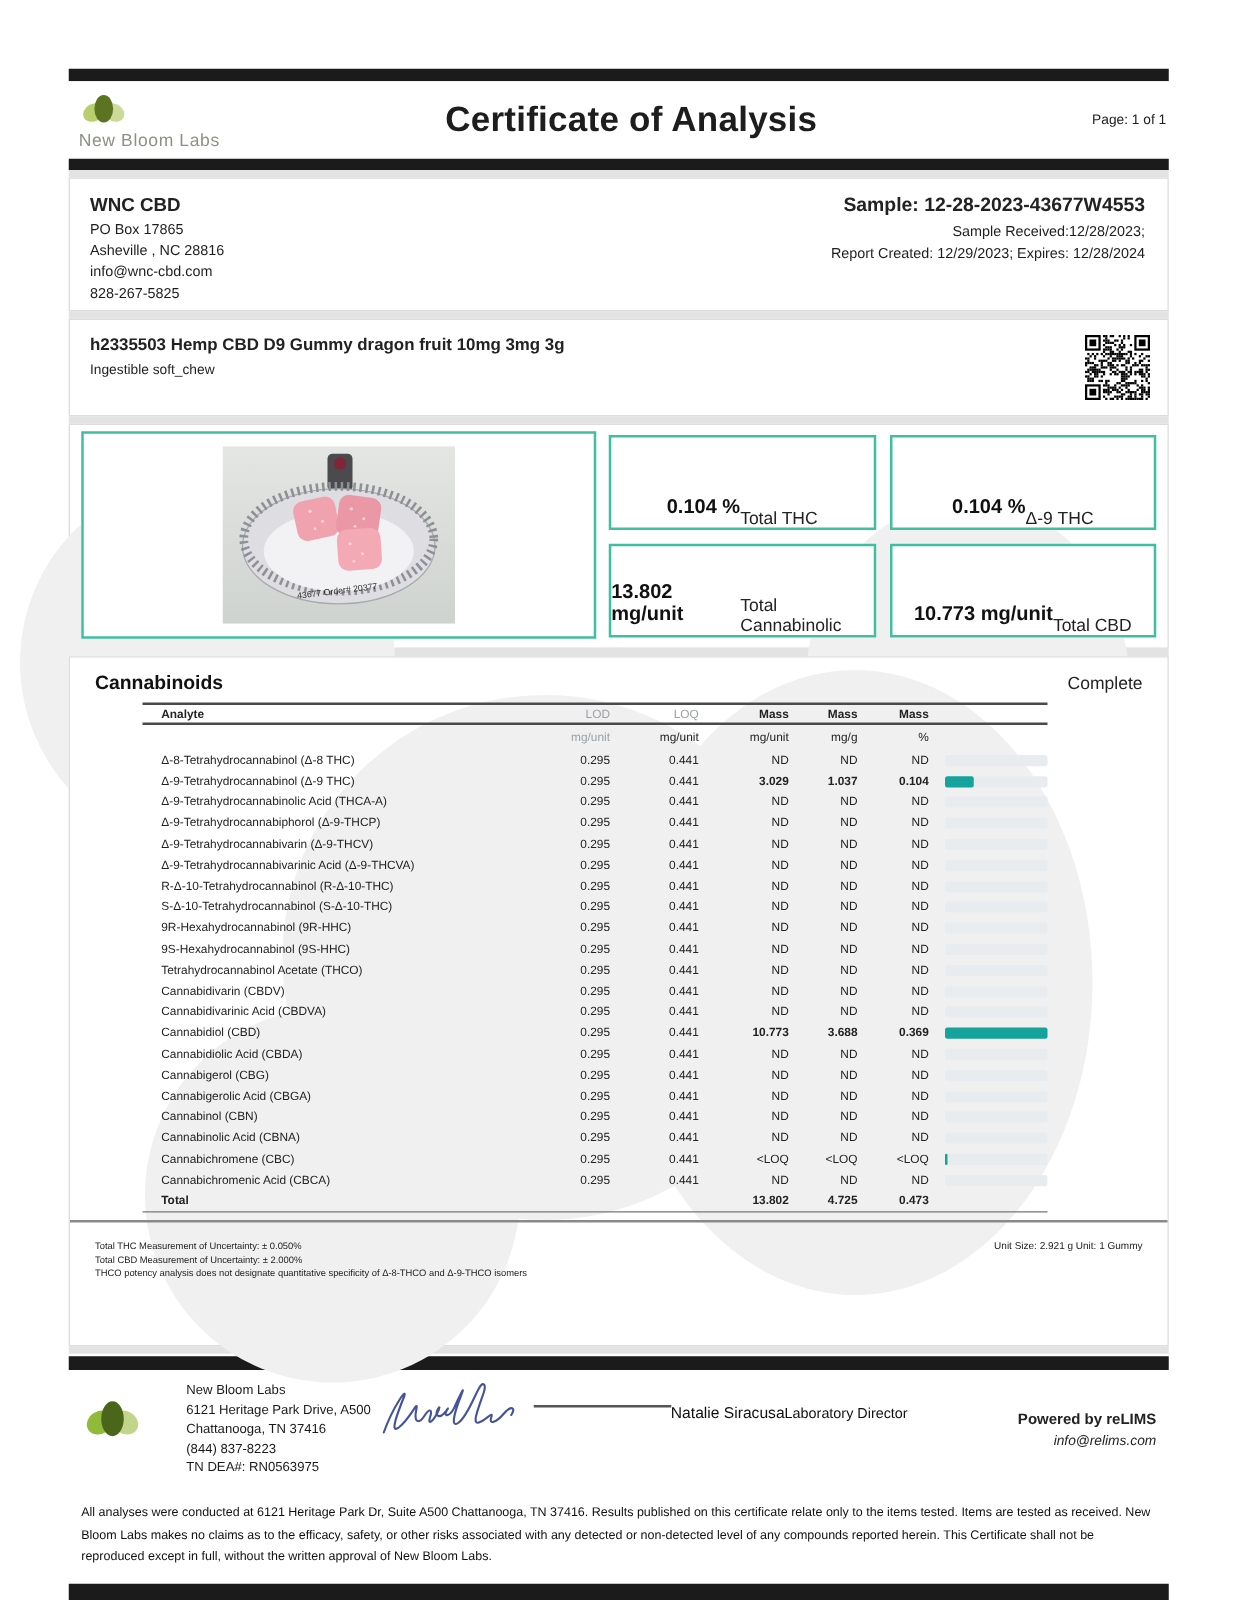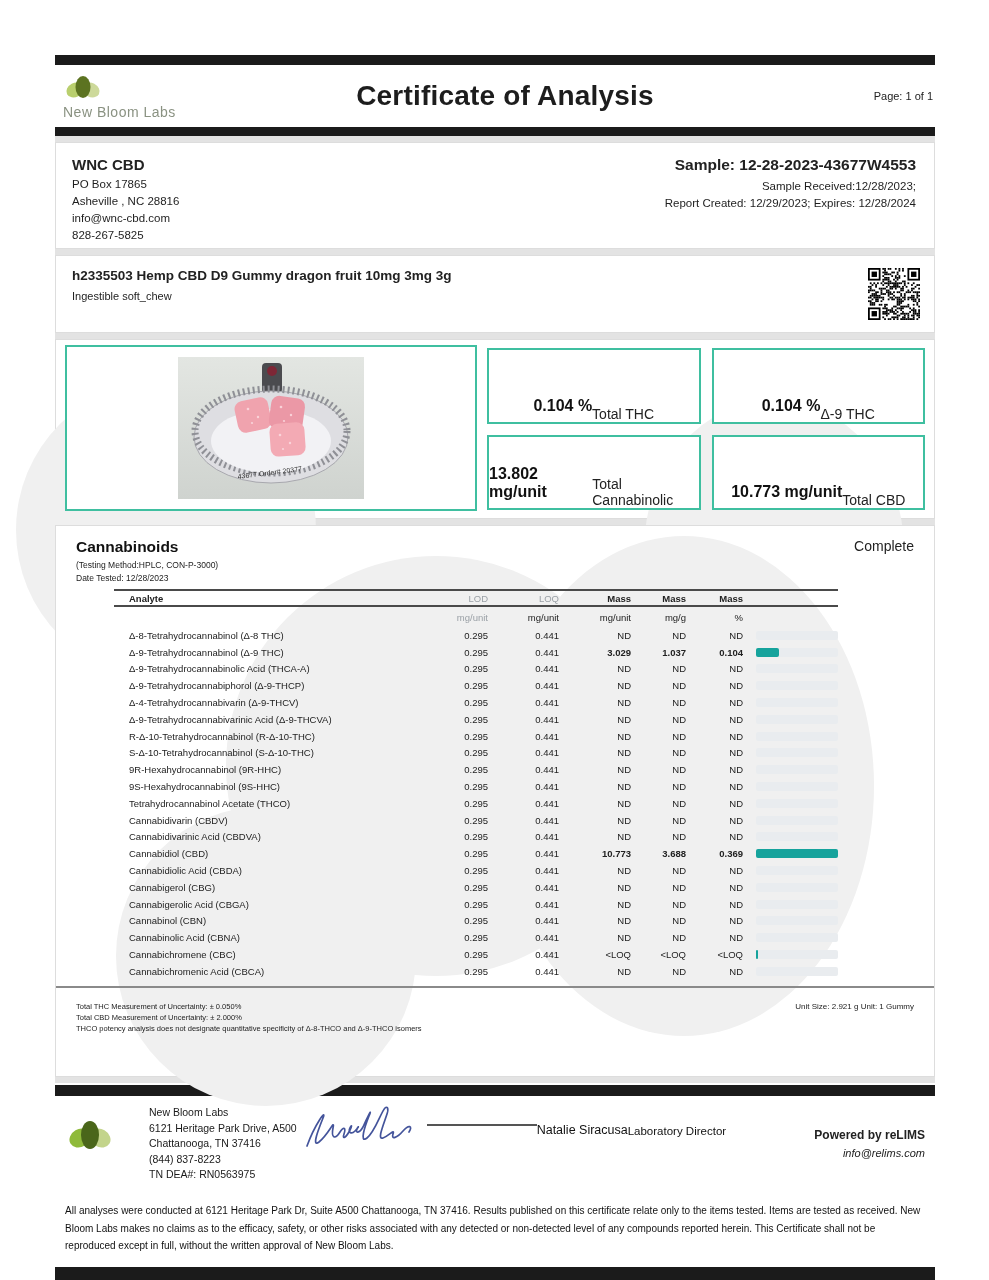--- a/index.html
+++ b/index.html
@@ -511,24 +511,20 @@
 
       <div class="card card-cann">
         <div class="wm" style="width:420px;height:420px;left:170px;top:30px;"></div>
         <div class="wm" style="width:380px;height:500px;right:60px;top:10px;border-radius:50%;"></div>
         <div class="wm" style="width:300px;height:300px;left:60px;top:280px;"></div>
 
         <div class="cann-head">
           <div class="cann-title">Cannabinoids</div>
           <div class="cann-status">Complete</div>
         </div>
-        <div class="cann-meta">
-          <div>(Testing Method:HPLC, CON-P-3000)</div>
-          <div>Date Tested: 12/28/2023</div>
-        </div>
 
         <div class="tbl" id="cann-table">
           <div class="trow thead">
             <div class="c-name">Analyte</div>
             <div class="num gray">LOD</div>
             <div class="num gray">LOQ</div>
             <div class="num">Mass</div>
             <div class="num">Mass</div>
             <div class="num">Mass</div>
             <div></div>
@@ -581,21 +577,21 @@
                 <div class="c-name">Δ-9-Tetrahydrocannabiphorol (Δ-9-THCP)</div>
                 <div class="num">0.295</div>
                 <div class="num">0.441</div>
                 <div class="num">ND</div>
                 <div class="num">ND</div>
                 <div class="num">ND</div>
                 <div></div>
                 <div class="c-bar"></div>
               </div>
               <div class="trow">
-                <div class="c-name">Δ-4-Tetrahydrocannabivarin (Δ-9-THCV)</div>
+                <div class="c-name">Δ-9-Tetrahydrocannabivarin (Δ-9-THCV)</div>
                 <div class="num">0.295</div>
                 <div class="num">0.441</div>
                 <div class="num">ND</div>
                 <div class="num">ND</div>
                 <div class="num">ND</div>
                 <div></div>
                 <div class="c-bar"></div>
               </div>
               <div class="trow">
                 <div class="c-name">Δ-9-Tetrahydrocannabivarinic Acid (Δ-9-THCVA)</div>
@@ -755,20 +751,30 @@
                 <div class="c-name">Cannabichromenic Acid (CBCA)</div>
                 <div class="num">0.295</div>
                 <div class="num">0.441</div>
                 <div class="num">ND</div>
                 <div class="num">ND</div>
                 <div class="num">ND</div>
                 <div></div>
                 <div class="c-bar"></div>
               </div>
             </div>
+          <div class="trow t-total">
+            <div class="c-name">Total</div>
+            <div class="num"></div>
+              <div class="num"></div>
+            <div class="num">13.802</div>
+            <div class="num">4.725</div>
+            <div class="num">0.473</div>
+            <div></div>
+              <div></div>
+          </div>
         </div>
 
         <div class="sep-wide"></div>
         <div class="fn-block">
           <div class="fn-left">
             <div>Total THC Measurement of Uncertainty: ± 0.050%</div>
             <div>Total CBD Measurement of Uncertainty: ± 2.000%</div>
             <div>THCO potency analysis does not designate quantitative specificity of Δ-8-THCO and Δ-9-THCO isomers</div>
           </div>
           <div class="fn-unit">Unit Size: 2.921 g Unit: 1 Gummy</div>

